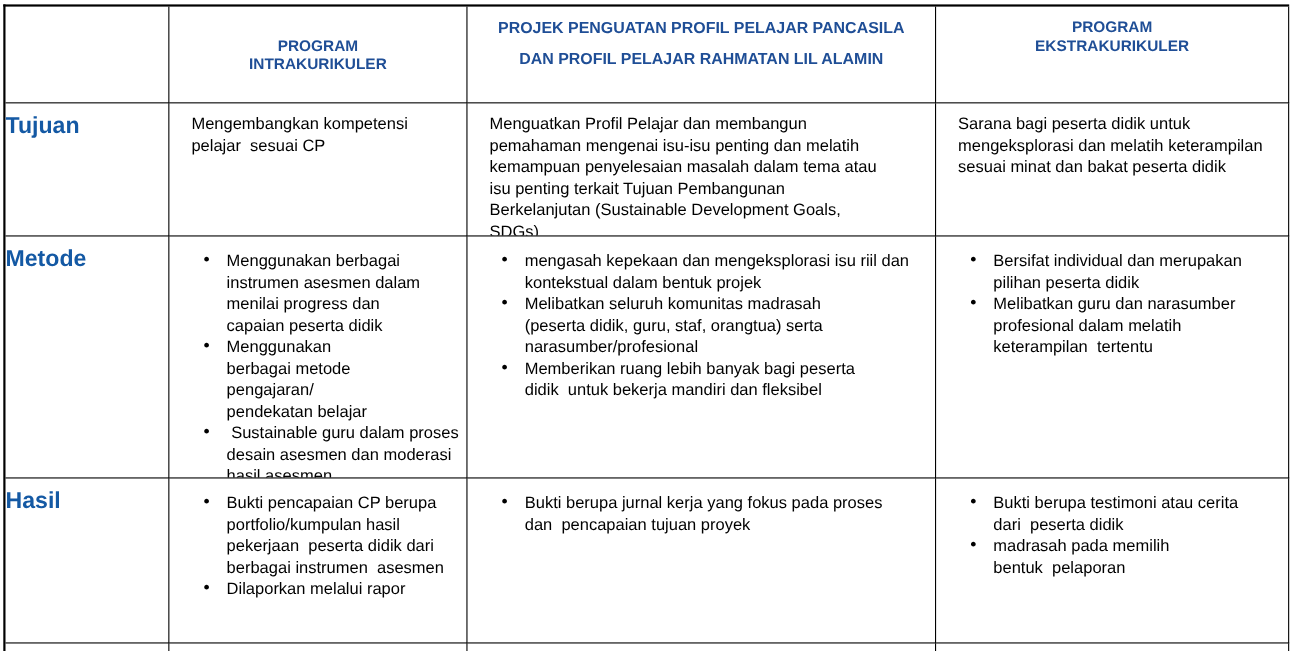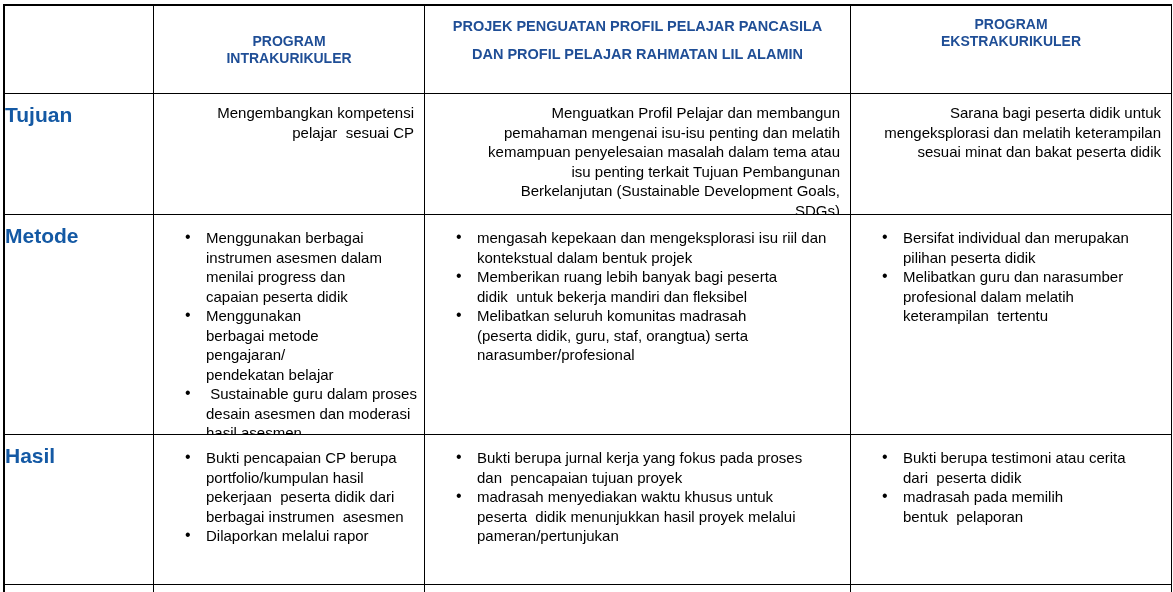--- a/index.html
+++ b/index.html
@@ -48,21 +48,20 @@
     font-weight: bold;
     font-size: 21px;
     text-align: left;
     padding-top: 9px;
   }
   .body-text {
     color: var(--body-text);
     font-size: 15px;
     line-height: 19.5px;
     padding: 9px 10px 0 20px;
-    text-align: right;
   }
   .blist {
     list-style: none;
     margin: 0;
     color: var(--body-text);
     font-size: 15px;
     line-height: 19.5px;
     padding: 13px 6px 0 29px;
   }
   .blist li { position: relative; padding-left: 23px; }
@@ -120,25 +119,25 @@
 pendekatan belajar</li>
         <li class="pre"> Sustainable guru dalam proses
 desain asesmen dan moderasi
 hasil asesmen</li>
       </ul>
     </div>
     <div class="cell">
       <ul class="blist">
         <li class="pre">mengasah kepekaan dan mengeksplorasi isu riil dan
 kontekstual dalam bentuk projek</li>
-        <li class="pre">Memberikan ruang lebih banyak bagi peserta
-didik  untuk bekerja mandiri dan fleksibel</li>
         <li class="pre">Melibatkan seluruh komunitas madrasah
 (peserta didik, guru, staf, orangtua) serta
 narasumber/profesional</li>
+        <li class="pre">Memberikan ruang lebih banyak bagi peserta
+didik  untuk bekerja mandiri dan fleksibel</li>
       </ul>
     </div>
     <div class="cell">
       <ul class="blist">
         <li class="pre">Bersifat individual dan merupakan
 pilihan peserta didik</li>
         <li class="pre">Melibatkan guru dan narasumber
 profesional dalam melatih
 keterampilan  tertentu</li>
       </ul>
@@ -151,23 +150,20 @@
 portfolio/kumpulan hasil
 pekerjaan  peserta didik dari
 berbagai instrumen  asesmen</li>
         <li class="pre">Dilaporkan melalui rapor</li>
       </ul>
     </div>
     <div class="cell">
       <ul class="blist">
         <li class="pre">Bukti berupa jurnal kerja yang fokus pada proses
 dan  pencapaian tujuan proyek</li>
-        <li class="pre">madrasah menyediakan waktu khusus untuk
-peserta  didik menunjukkan hasil proyek melalui
-pameran/pertunjukan</li>
       </ul>
     </div>
     <div class="cell">
       <ul class="blist">
         <li class="pre">Bukti berupa testimoni atau cerita
 dari  peserta didik</li>
         <li class="pre">madrasah pada memilih
 bentuk  pelaporan</li>
       </ul>
     </div>

